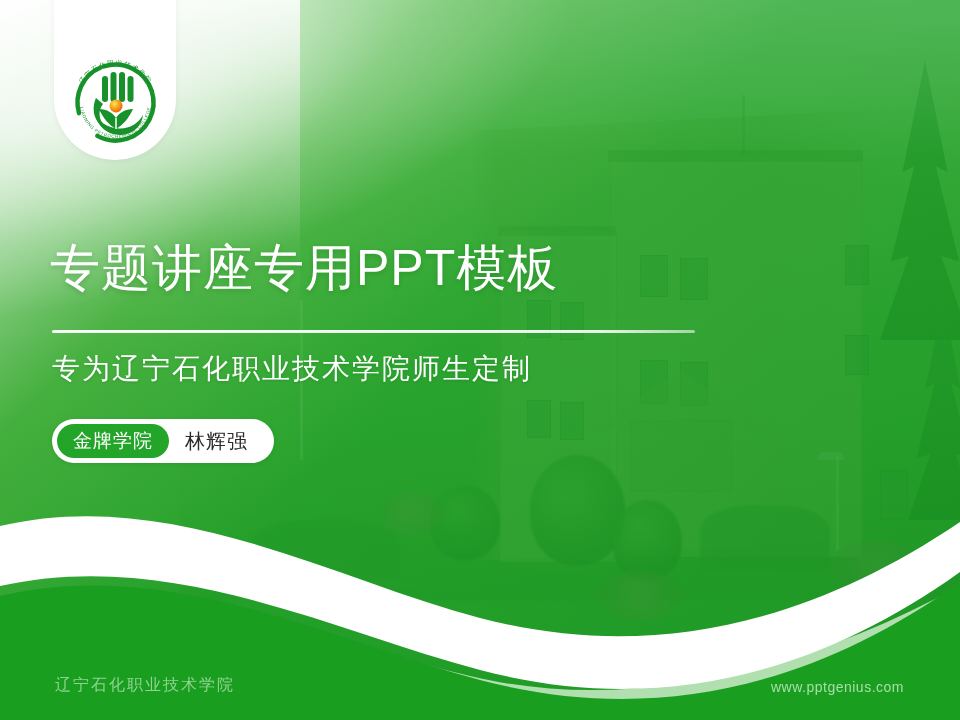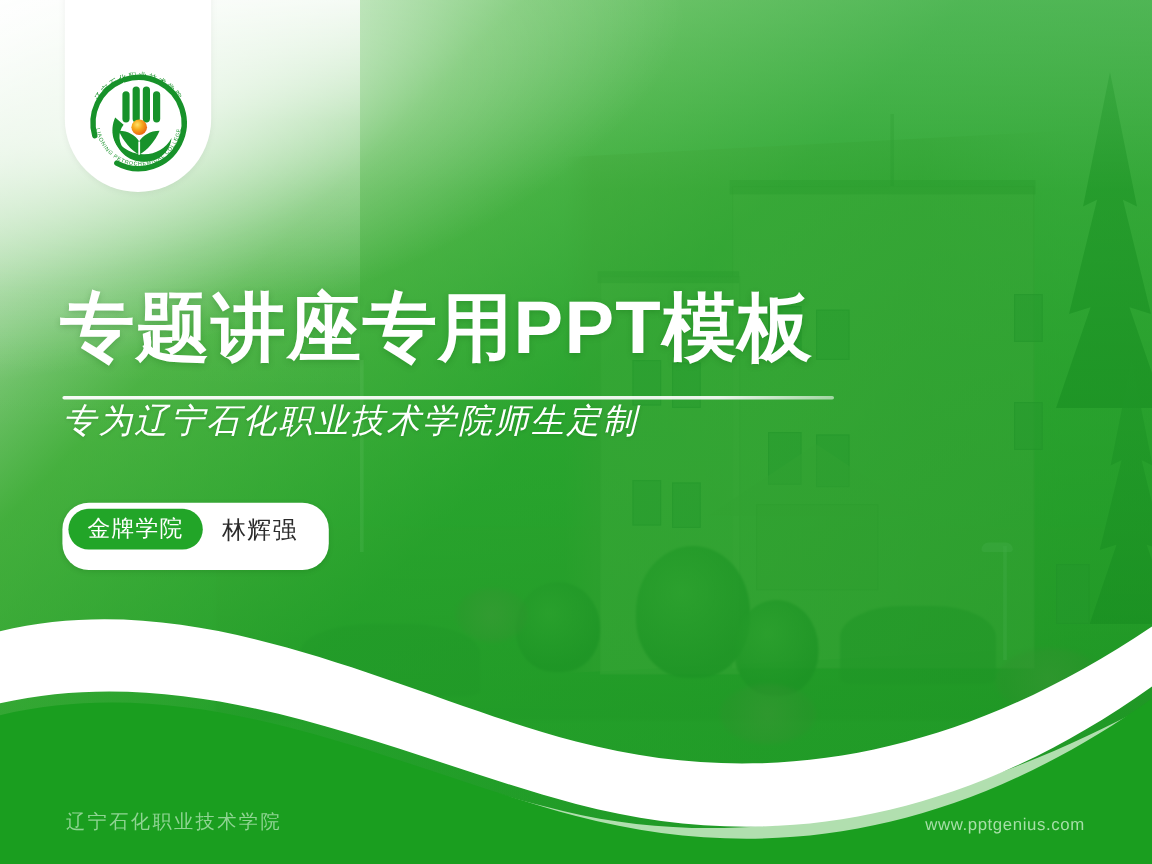--- a/index.html
+++ b/index.html
@@ -137,56 +137,55 @@
   .logo-emblem {
     position: absolute;
     left: 63px; top: 50px;
     width: 105px; height: 105px;
   }
 
   
   .title {
     position: absolute;
     left: 50px; top: 243px;
-    font-size: 62px;
-    font-weight: bold;
+    font-size: 50px;
+    font-weight: normal;
     color: #ffffff;
     letter-spacing: 1px;
     line-height: 1;
     text-shadow: 0 2px 5px rgba(0,80,0,0.22);
     white-space: nowrap;
   }
   .divider {
     position: absolute;
     left: 52px; top: 330px;
     width: 643px; height: 3px;
     background: linear-gradient(90deg, rgba(255,255,255,0.95), rgba(255,255,255,0.9) 85%, rgba(255,255,255,0.55));
     border-radius: 2px;
   }
   .subtitle {
     position: absolute;
-    left: 52px; top: 332px;
+    left: 52px; top: 350px;
     font-size: 28px;
     color: #ffffff;
     letter-spacing: 2px;
     text-shadow: 0 1px 3px rgba(0,70,0,0.2);
     white-space: nowrap;
-    font-style: italic;
   }
 
   
   .badge {
     position: absolute;
     left: 52px; top: 419px;
     height: 44px;
     display: flex;
     align-items: center;
     background: #ffffff;
     border-radius: 22px;
-    padding: 0 6px 12px 5px;
+    padding: 0 6px 0 5px;
     box-shadow: 0 1px 4px rgba(0,60,0,0.13);
   }
   .badge-pill {
     height: 34px;
     display: flex;
     align-items: center;
     padding: 0 16px;
     background: #22a528;
     border-radius: 17px;
     color: #ffffff;

